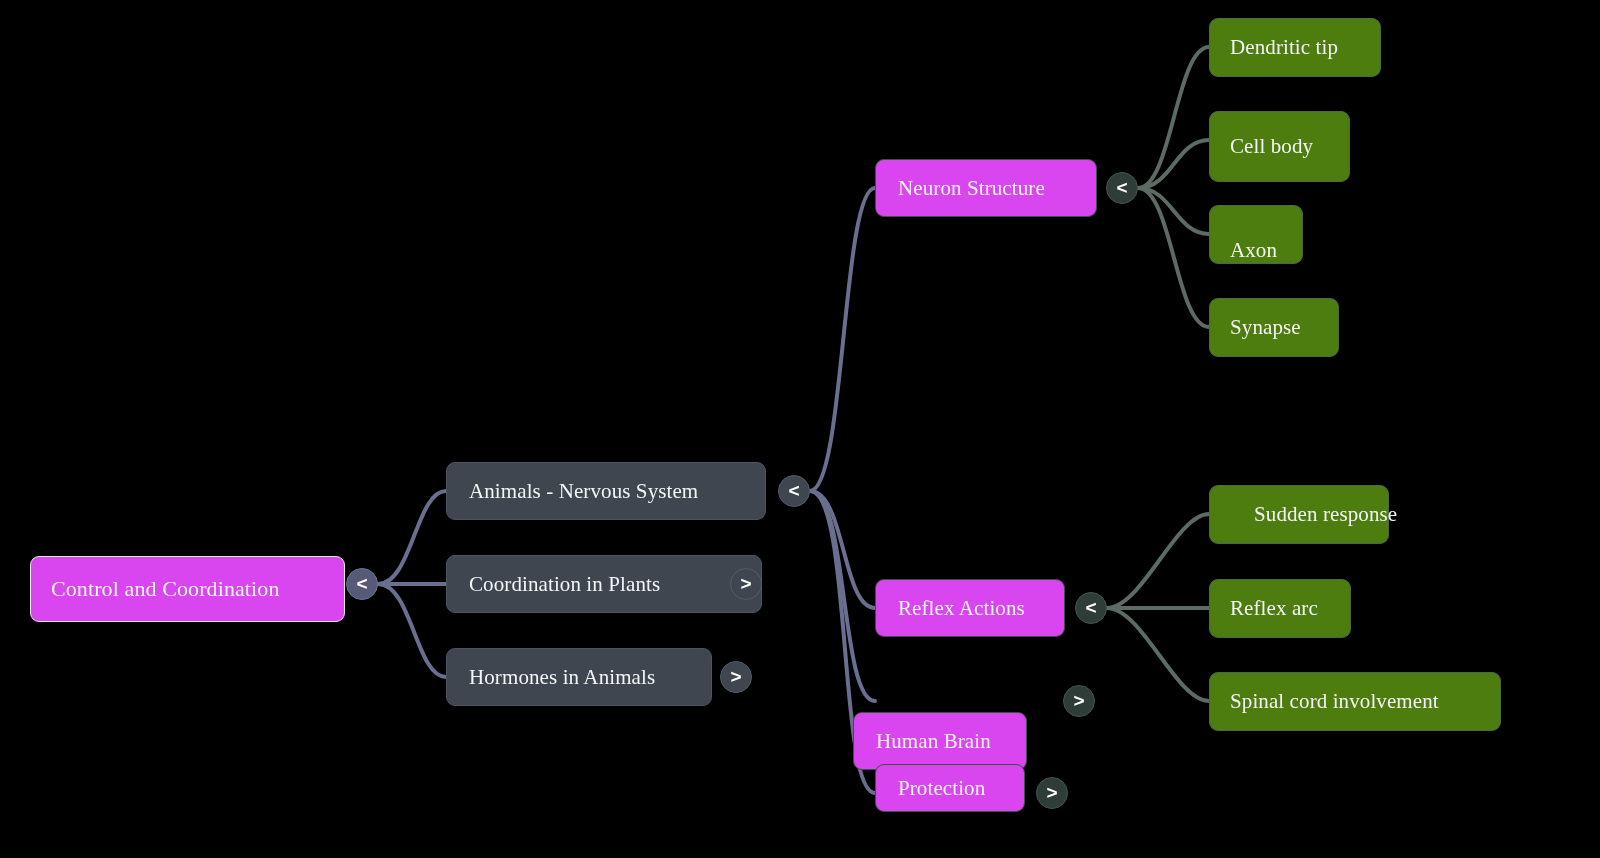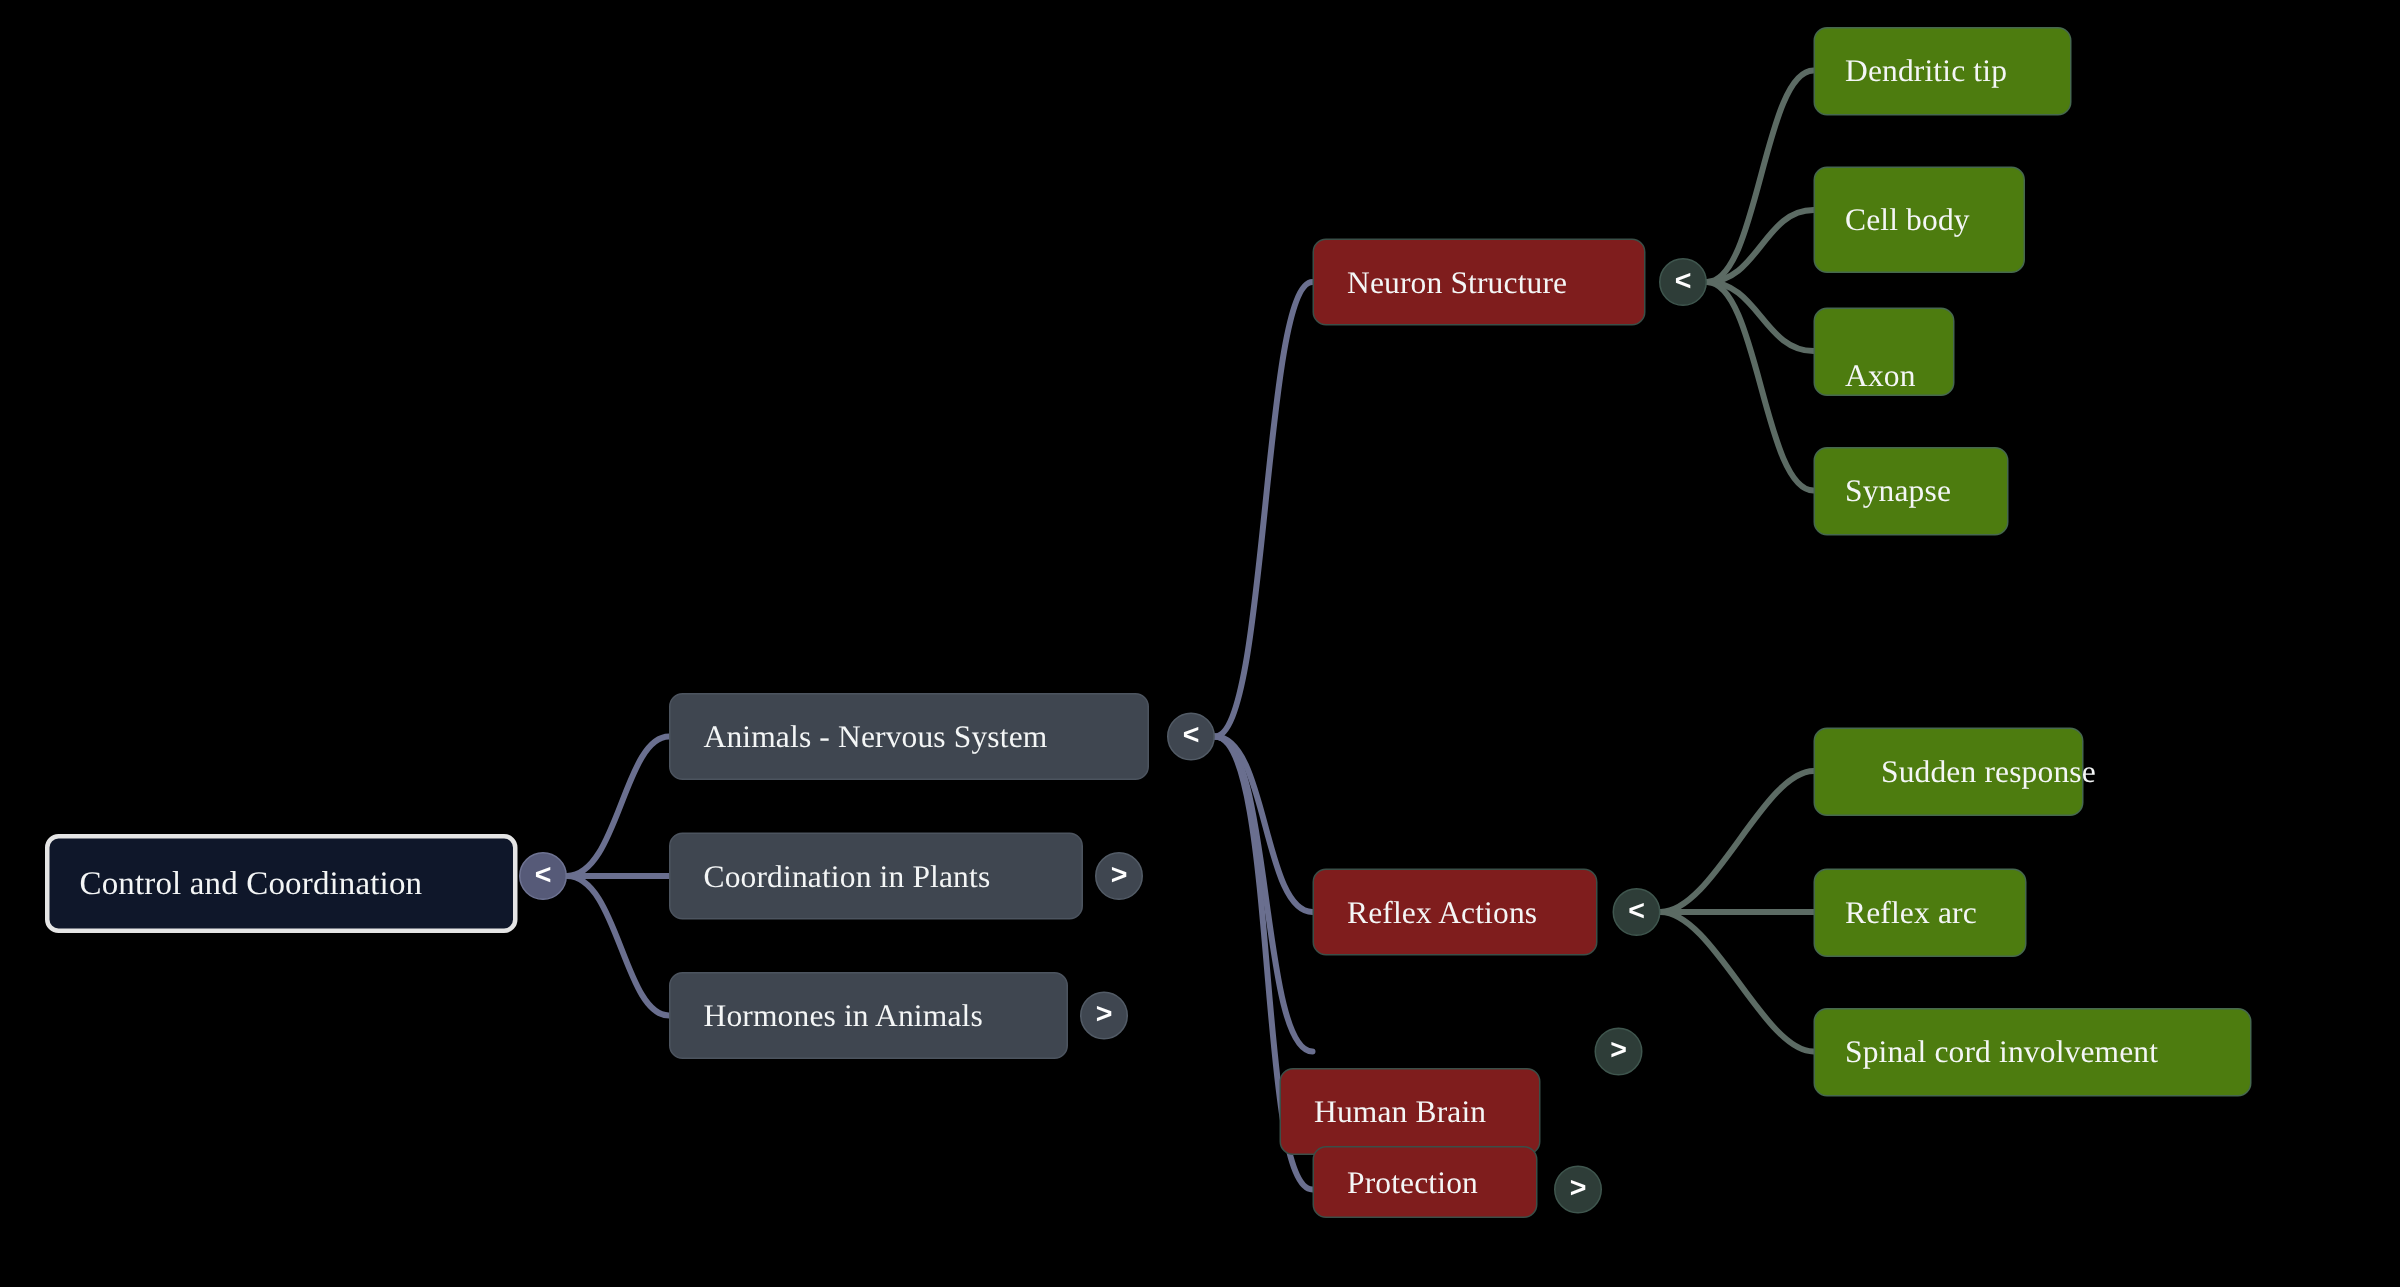--- a/index.html
+++ b/index.html
@@ -35,33 +35,33 @@
     color: #f4f6f6;
     white-space: nowrap;
     letter-spacing: 0.1px;
   }
   .node .label {
     display: block;
     width: 100%;
   }
   
   .lvl-root {
-    background: #0f172a;
-    border: 3px solid #e5e5e5;
+    background: #d946ef;
+    border: 1px solid #e5e5e5;
     font-size: 22px;
     padding: 0 20px;
   }
   .lvl-1 {
     background: #3f4650;
     border: 1px solid #4c545f;
     font-size: 21px;
     padding: 0 22px;
   }
   .lvl-2 {
-    background: #7f1d1d;
+    background: #d946ef;
     border: 1px solid #3a4f48;
     font-size: 21px;
     padding: 0 22px;
   }
   .lvl-3 {
     background: #4d7c0f;
     border: 1px solid #46684f;
     font-size: 21px;
     padding: 0 20px;
   }
@@ -137,21 +137,21 @@
     <span class="chev">&lt;</span>
   </div>
 
   <div class="node lvl-1" style="left:446px; top:462px; width:320px; height:58px;">
     <span class="label">Animals - Nervous System</span>
   </div>
   <div class="toggle t-1" style="left:778px; top:475px;">
     <span class="chev">&lt;</span>
   </div>
 
-  <div class="node lvl-1" style="left:446px; top:555px; width:276px; height:58px;">
+  <div class="node lvl-1" style="left:446px; top:555px; width:316px; height:58px;">
     <span class="label">Coordination in Plants</span>
   </div>
   <div class="toggle t-1" style="left:730px; top:568px;">
     <span class="chev">&gt;</span>
   </div>
 
   <div class="node lvl-1" style="left:446px; top:648px; width:266px; height:58px;">
     <span class="label">Hormones in Animals</span>
   </div>
   <div class="toggle t-1" style="left:720px; top:661px;">

